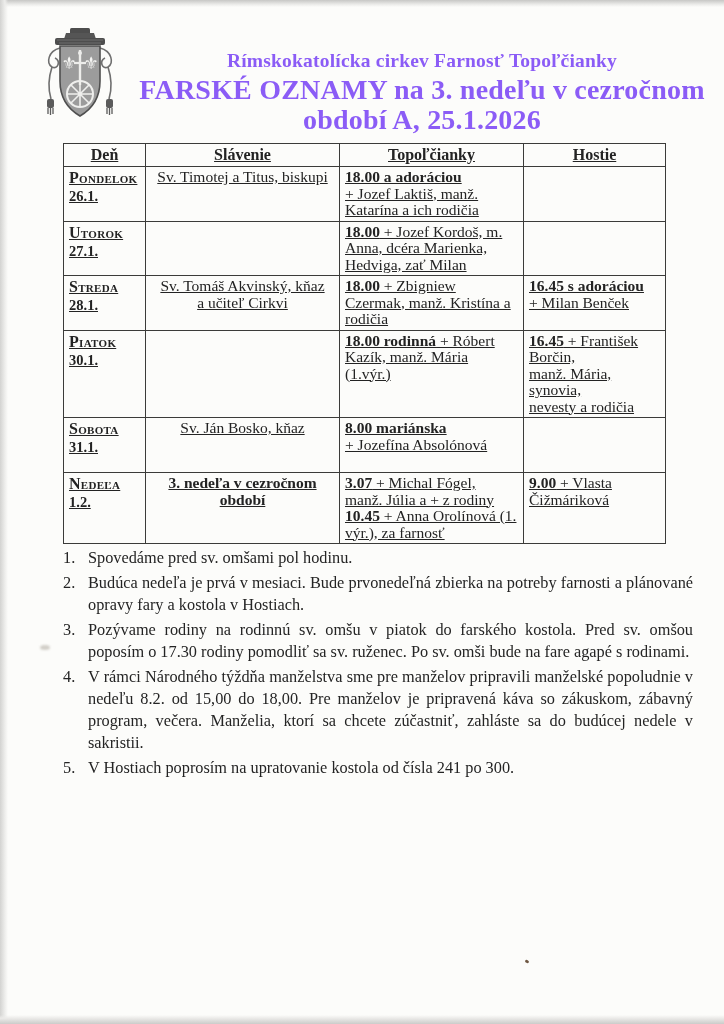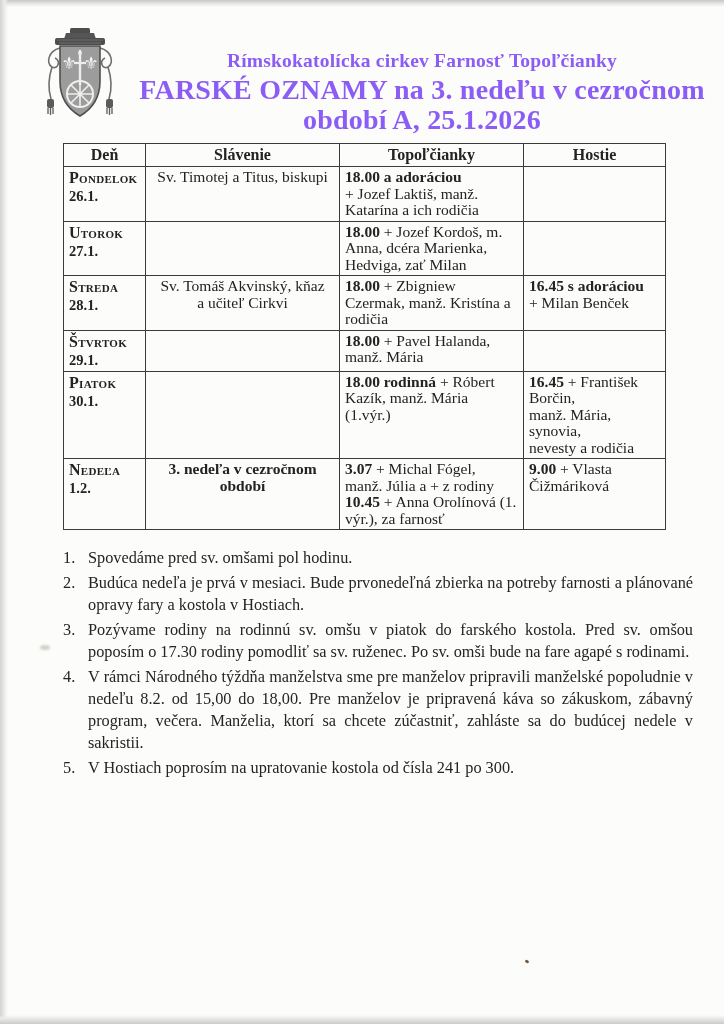--- a/index.html
+++ b/index.html
@@ -27,21 +27,21 @@
     text-align:center;font-weight:bold;color:#8b5cf6;
   }
   .title1{font-size:19.5px;line-height:29px;letter-spacing:0.2px;}
   .title2{font-size:28px;line-height:30px;letter-spacing:0.2px;}
 
   
   table.schedule{
     position:absolute;left:63px;top:143px;width:602px;
     border-collapse:collapse;table-layout:fixed;
     border:1.6px solid #3b3b39;
-    font-size:15.5px;color:#232323;
+    font-size:15.5px;color:#232323;text-decoration:underline;
   }
   .schedule th,.schedule td{
     border:1px solid #3b3b39;vertical-align:top;padding:2px 5px;
     overflow:hidden;
   }
   .schedule thead tr{height:23px;}
   .schedule th{font-size:16px;font-weight:bold;text-align:center;padding:0 2px;line-height:21px;}
   .schedule tbody tr:nth-child(1){height:50px;}
   .schedule tbody tr:nth-child(2){height:52px;}
   .schedule tbody tr:nth-child(3){height:54px;}
@@ -173,46 +173,48 @@
             <div class="line"><span>Czermak, manž. Kristína a</span></div>
             <div class="line"><span>rodičia</span></div>
           </td>
           <td class="col-masses">
             <div class="line"><b>16.45 s adoráciou</b></div>
             <div class="line"><span>+ Milan Benček</span></div>
           </td>
         </tr>
         <tr>
           <td class="col-day">
-            <div class="day-name">Štvrtok</div>
-            <div class="day-date">29.1.</div>
-          </td>
-          <td class="col-celebration"></td>
-          <td class="col-masses">
-            <div class="line"><b>18.00</b><span> + Pavel Halanda,</span></div>
-            <div class="line"><span>manž. Mária</span></div>
-          </td>
-          <td class="col-masses"></td>
-        </tr>
-        <tr>
-          <td class="col-day">
             <div class="day-name">Piatok</div>
             <div class="day-date">30.1.</div>
           </td>
           <td class="col-celebration"></td>
           <td class="col-masses">
             <div class="line"><b>18.00 rodinná</b><span> + Róbert</span></div>
             <div class="line"><span>Kazík, manž. Mária</span></div>
             <div class="line"><span>(1.výr.)</span></div>
           </td>
           <td class="col-masses">
             <div class="line"><b>16.45</b><span> + František Borčin,</span></div>
             <div class="line"><span>manž. Mária, synovia,</span></div>
             <div class="line"><span>nevesty a rodičia</span></div>
           </td>
+        </tr>
+        <tr>
+          <td class="col-day">
+            <div class="day-name">Sobota</div>
+            <div class="day-date">31.1.</div>
+          </td>
+          <td class="col-celebration">
+            <div class="line"><span>Sv. Ján Bosko, kňaz</span></div>
+          </td>
+          <td class="col-masses">
+            <div class="line"><b>8.00 mariánska</b></div>
+            <div class="line"><span>+ Jozefína Absolónová</span></div>
+          </td>
+          <td class="col-masses"></td>
         </tr>
         <tr>
           <td class="col-day">
             <div class="day-name">Nedeľa</div>
             <div class="day-date">1.2.</div>
           </td>
           <td class="col-celebration">
             <div class="line"><b>3. nedeľa v cezročnom</b></div>
             <div class="line"><b>období</b></div>
           </td>

